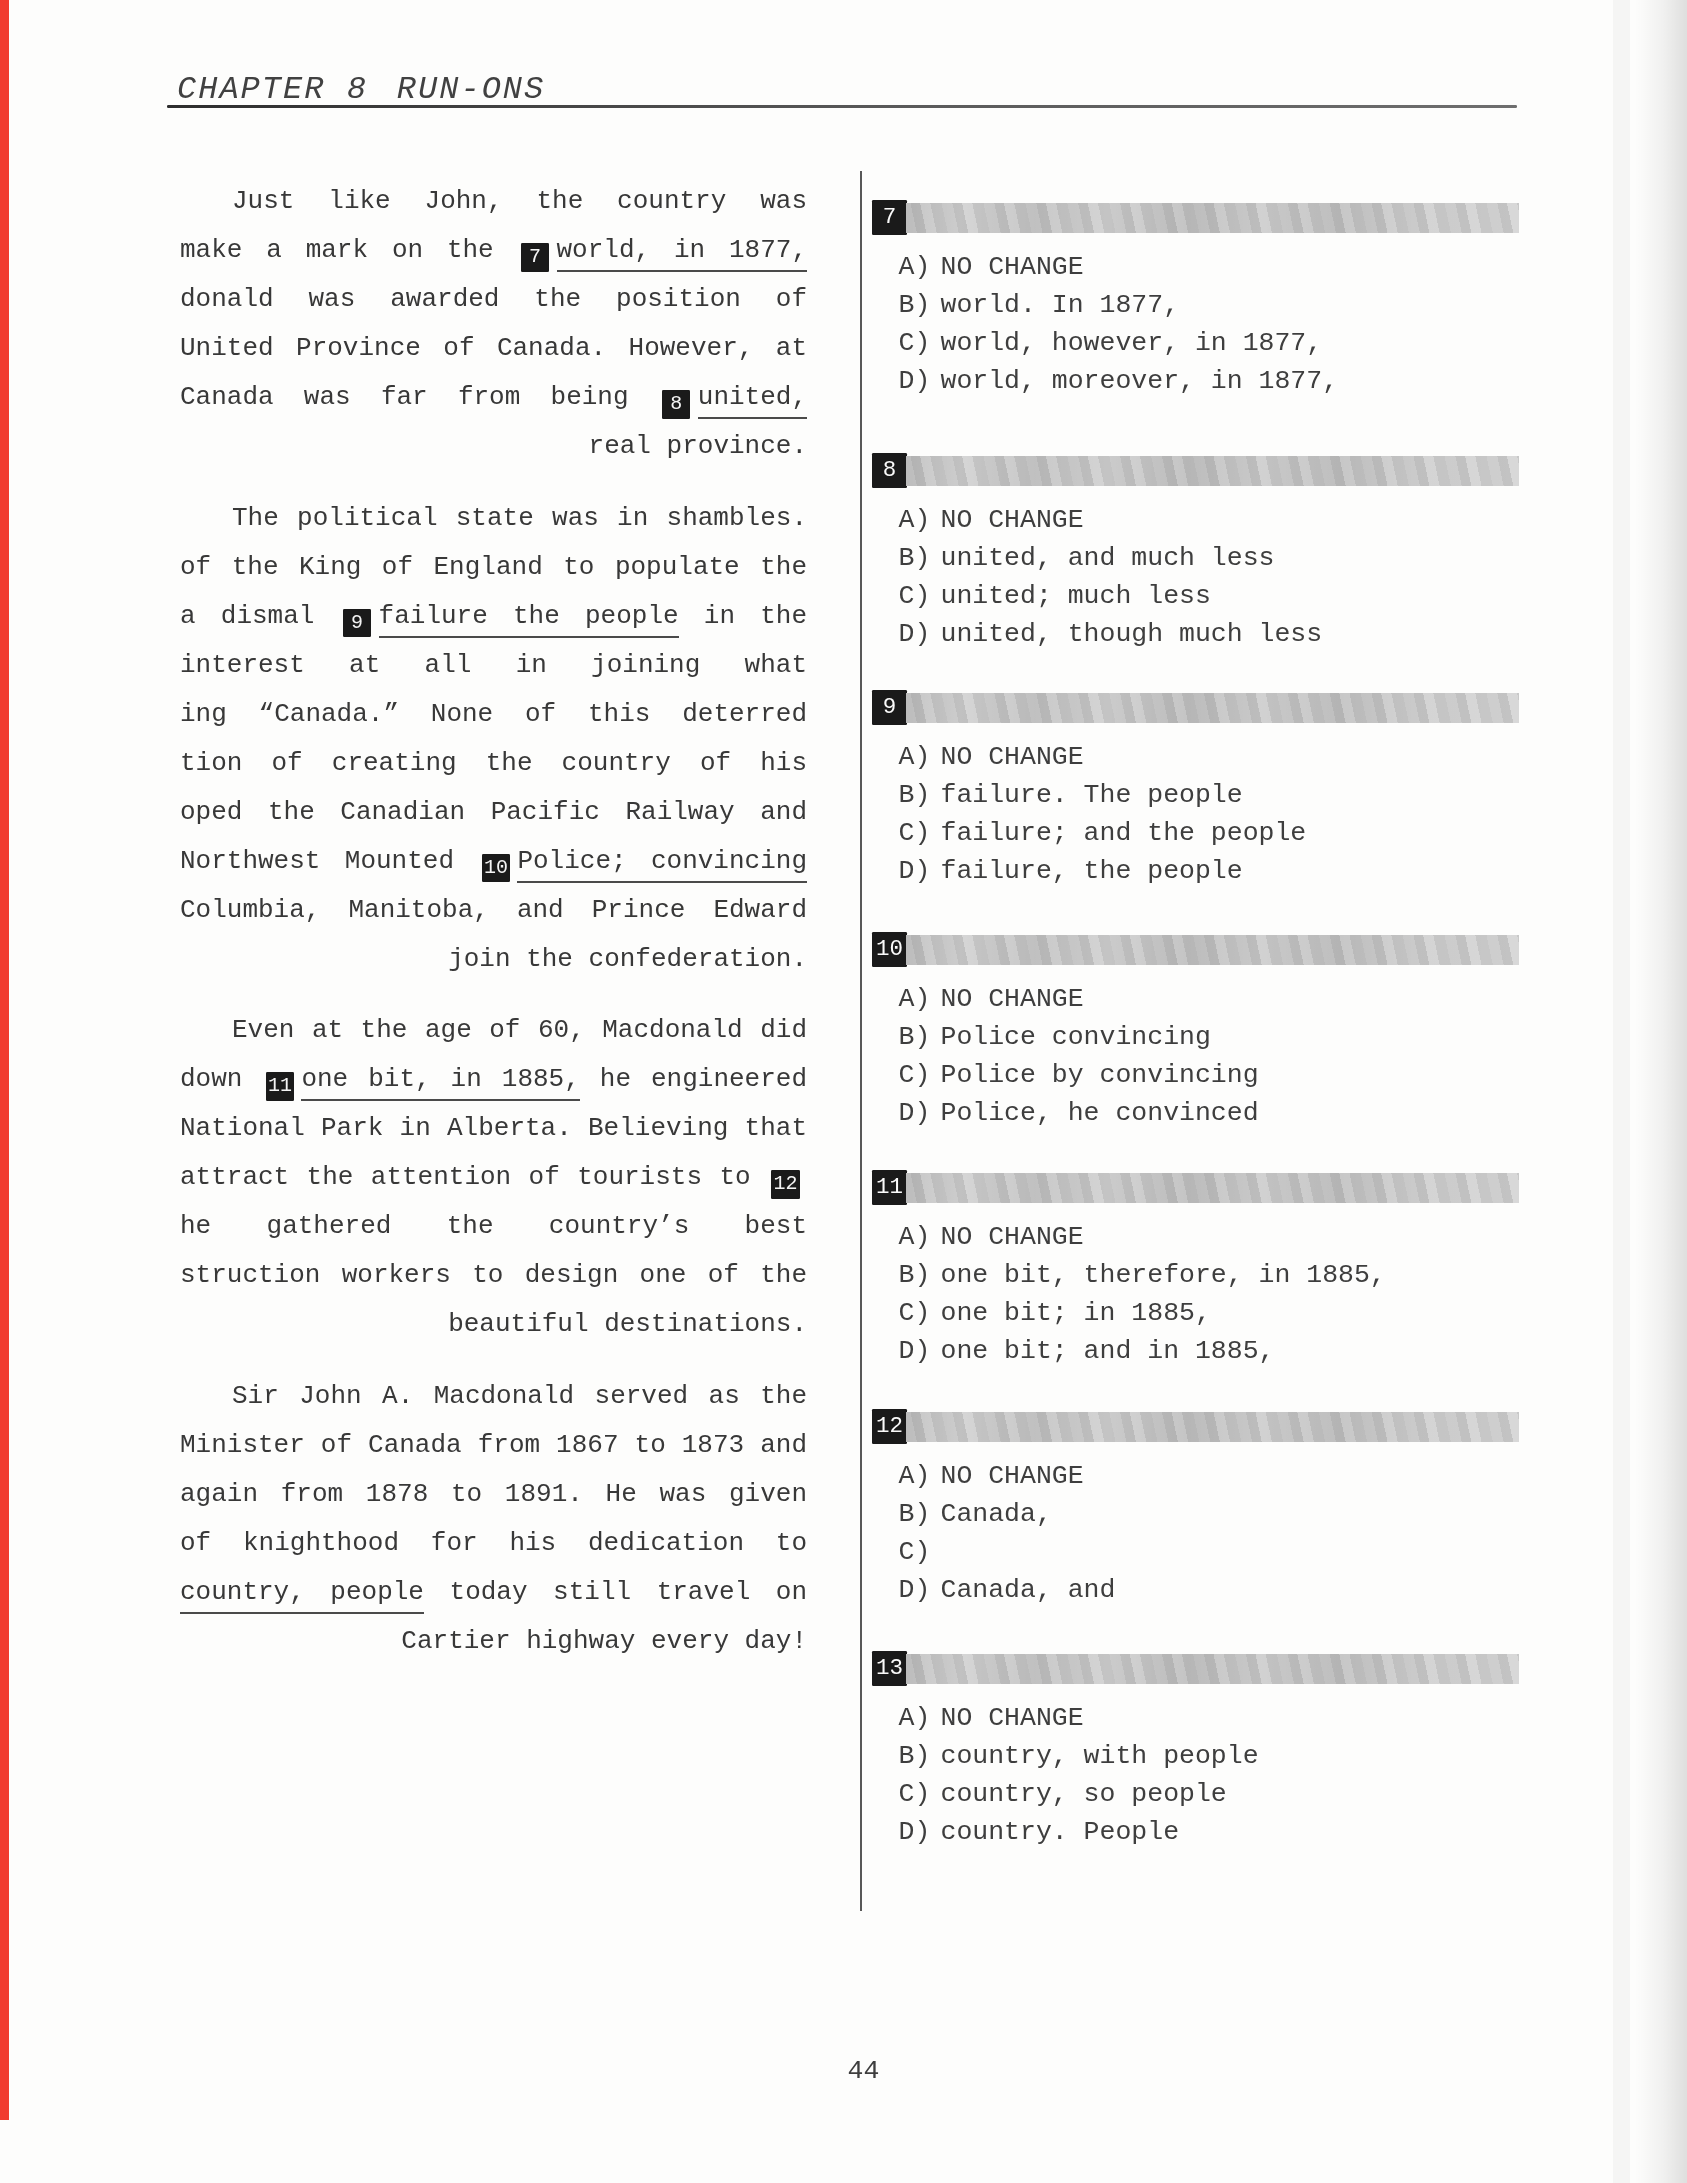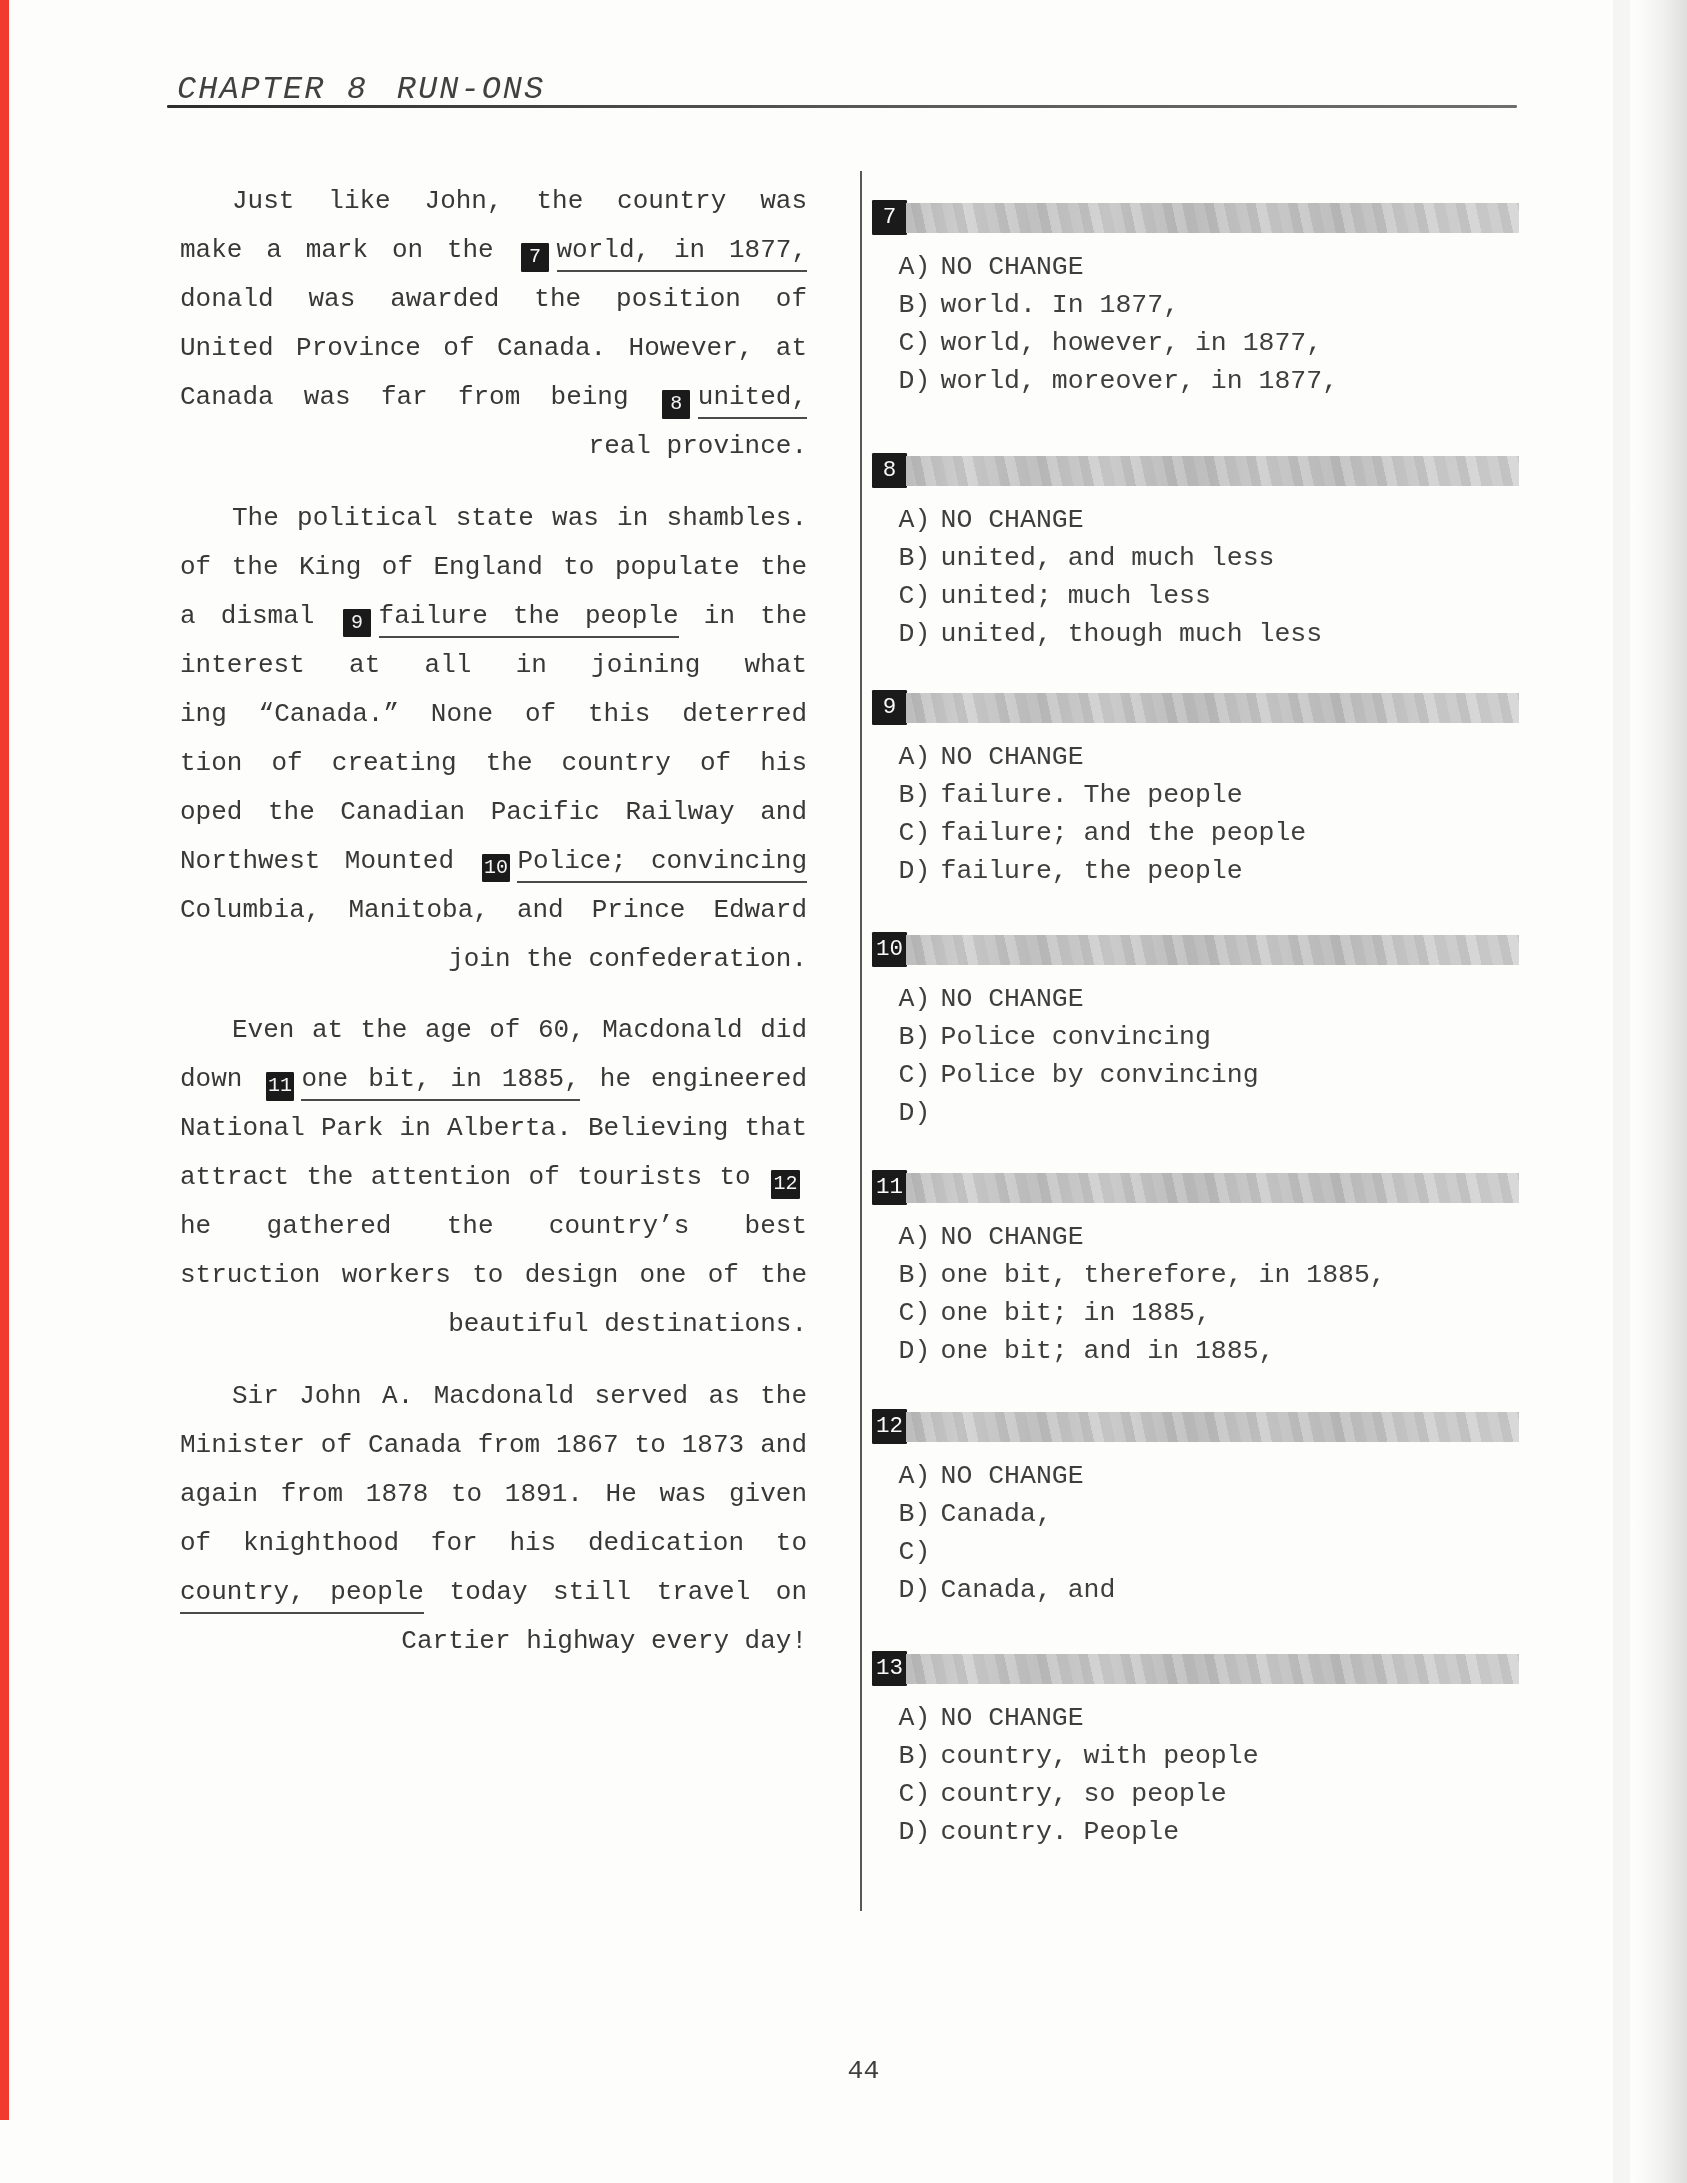--- a/index.html
+++ b/index.html
@@ -179,20 +179,21 @@
           <div class="qopt">
             <span class="k">B)</span>
             <span class="t">Police convincing</span>
           </div>
           <div class="qopt">
             <span class="k">C)</span>
             <span class="t">Police by convincing</span>
           </div>
           <div class="qopt">
             <span class="k">D)</span>
+            <span class="t">Police, he convinced</span>
           </div>
         </div>
       </div>
       <div class="qblock" style="top: 1170px;">
         <div class="qnum" style="background: rgb(26, 26, 26);">11</div>
         <div class="qbar"></div>
         <div class="qopts">
           <div class="qopt">
             <span class="k">A)</span>
             <span class="t">NO CHANGE</span>

